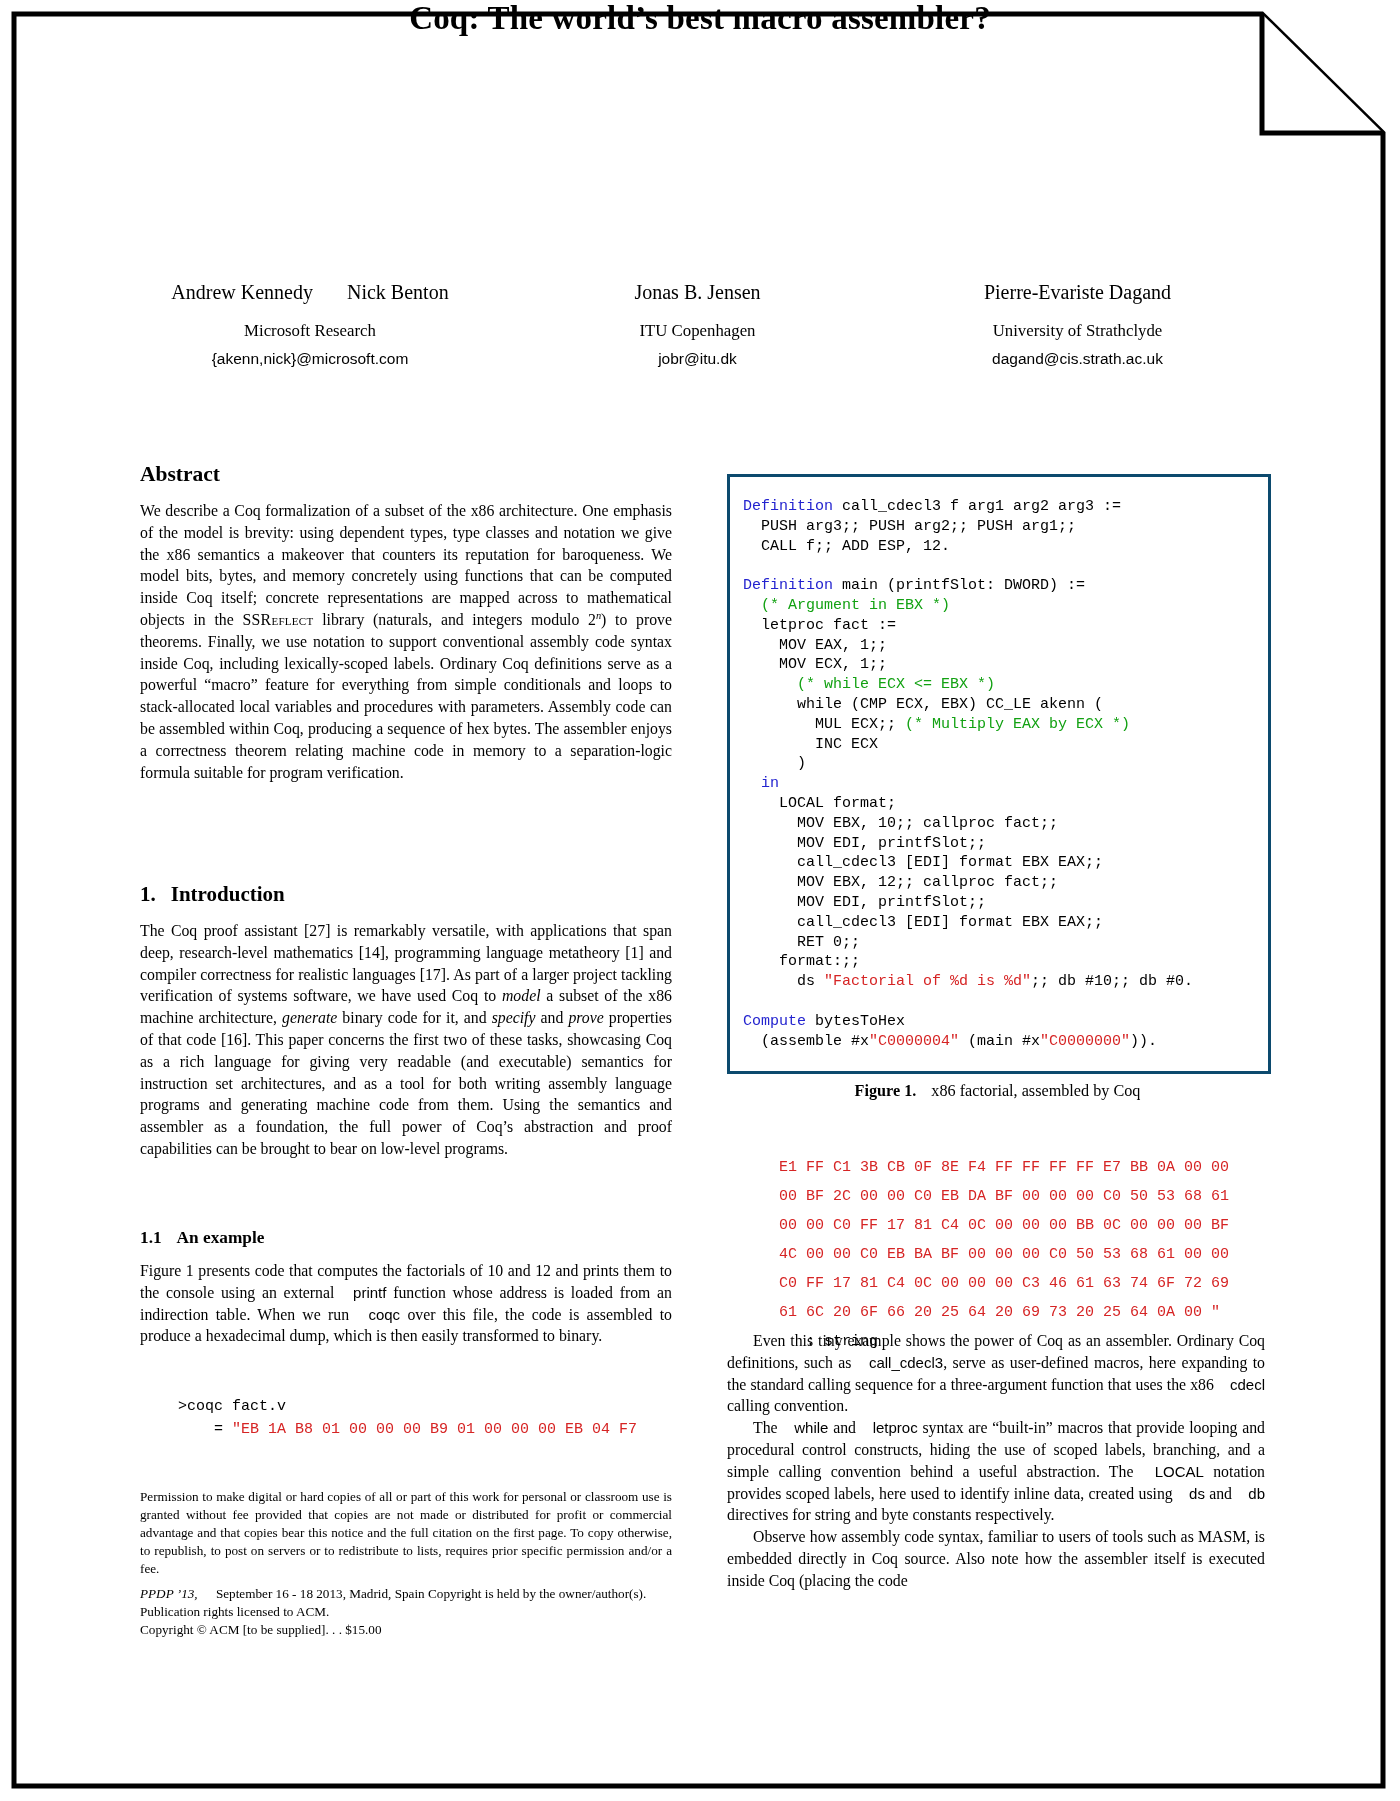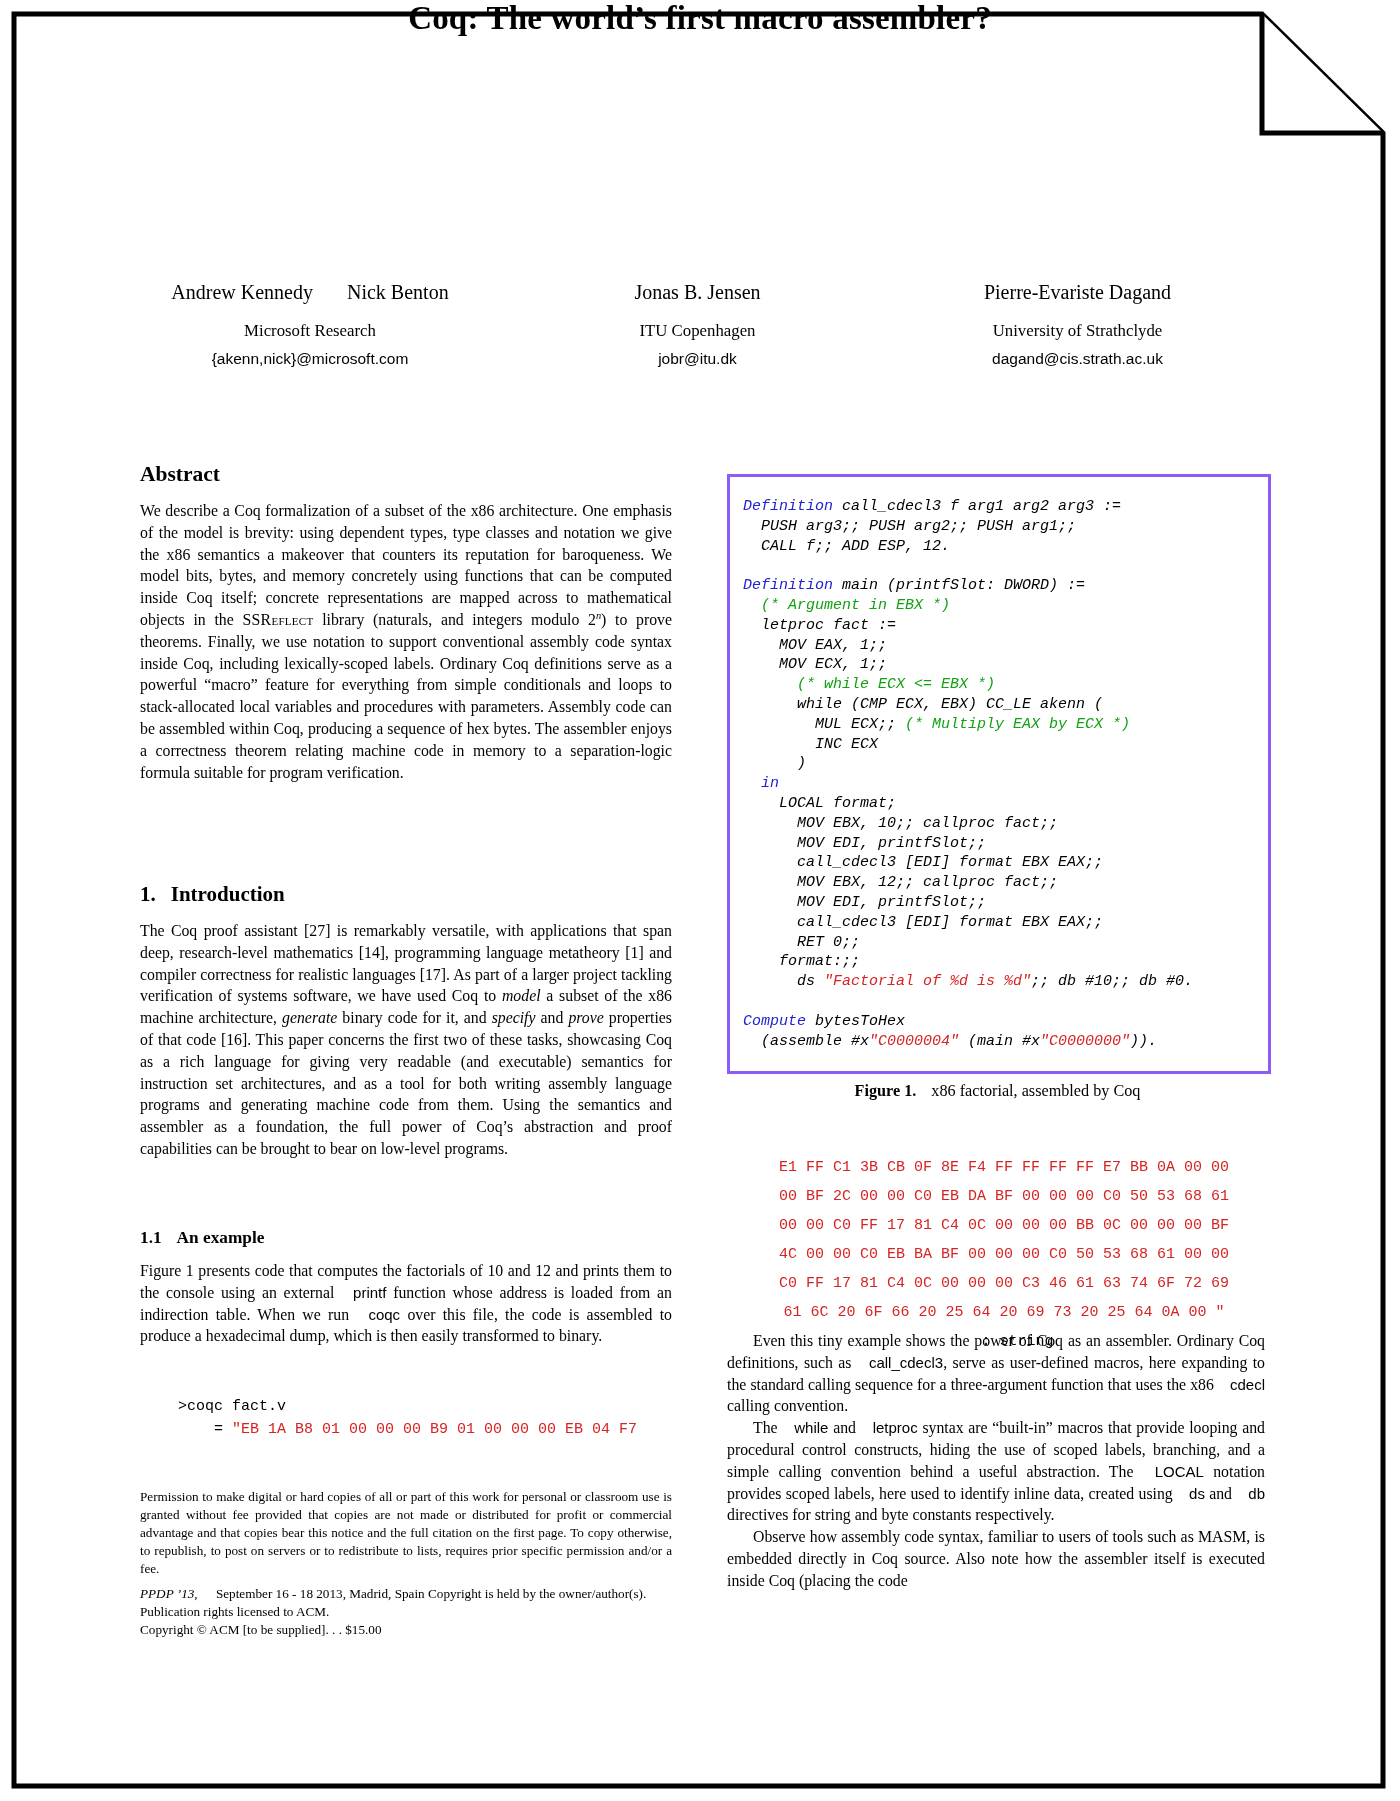--- a/index.html
+++ b/index.html
@@ -28,39 +28,39 @@
   .sc { font-variant:small-caps; letter-spacing:0.3px; }
   .sup { vertical-align:super; font-size:0.66em; font-style:italic; line-height:0; }
   .m { font-family:Liberation Sans, sans-serif; font-size:0.95em;padding-left:12px; }
   .kw { color:#2323cf; }
   .cm { color:#12a112; }
   .str { color:#d62424; }
   .codepane { font-family:"Liberation Mono","DejaVu Sans Mono",monospace; font-size:15px; line-height:19.8px; }
   .codepane > div { white-space:pre; min-height:19.8px; }
   .snippet { font-family:"Liberation Mono","DejaVu Sans Mono",monospace; font-size:15px; line-height:23px; }
   .snippet > div { white-space:pre; min-height:23px; }
-  .figbox { border:3px solid #8b5cf6; background:#fff; padding:20px 13px; width:512px; height:554px;font-style:italic; }
+  .figbox { border:3px solid #0c4a6e; background:#fff; padding:20px 13px; width:512px; height:554px; }
   .caption { font-size:16.2px; }
   .hexpane { font-family:"Liberation Mono","DejaVu Sans Mono",monospace; font-size:15px; line-height:29px; }
-  .hexpane > div { white-space:pre; min-height:29px;text-align:center; }
+  .hexpane > div { white-space:pre; min-height:29px; }
   .indent p { text-indent:26px; margin:0; }
   .footer-block p { margin:0; }
   .copyright { margin-top:8px; }
 </style>
 </head>
 <body>
 
 <div class="page">
 
   <svg class="abs" style="left:0;top:0" width="1400" height="1801" viewBox="0 0 1400 1801">
     <path d="M14 14 H1262 L1383 133 V1786 H14 Z" fill="none" stroke="#000" stroke-width="5"></path>
     <path d="M1262 14 V133 H1383" fill="#fff" stroke="#000" stroke-width="5"></path>
   </svg>
 
-  <div class="abs center t-title" style="left:0;right:0;top:161">Coq: The world’s first macro assembler?</div>
+  <div class="abs center t-title" style="left:0;right:0;top:161">Coq: The world’s best macro assembler?</div>
 
   <div class="abs center" style="left:540px;width:315px;top:281px">
     <div class="author-names">
       <span>Jonas B. Jensen</span>
     </div>
     <div class="author-affil">ITU Copenhagen</div>
     <div class="author-email">jobr@itu.dk</div>
   </div>
   <div class="abs center" style="left:120px;width:380px;top:281px">
     <div class="author-names">

